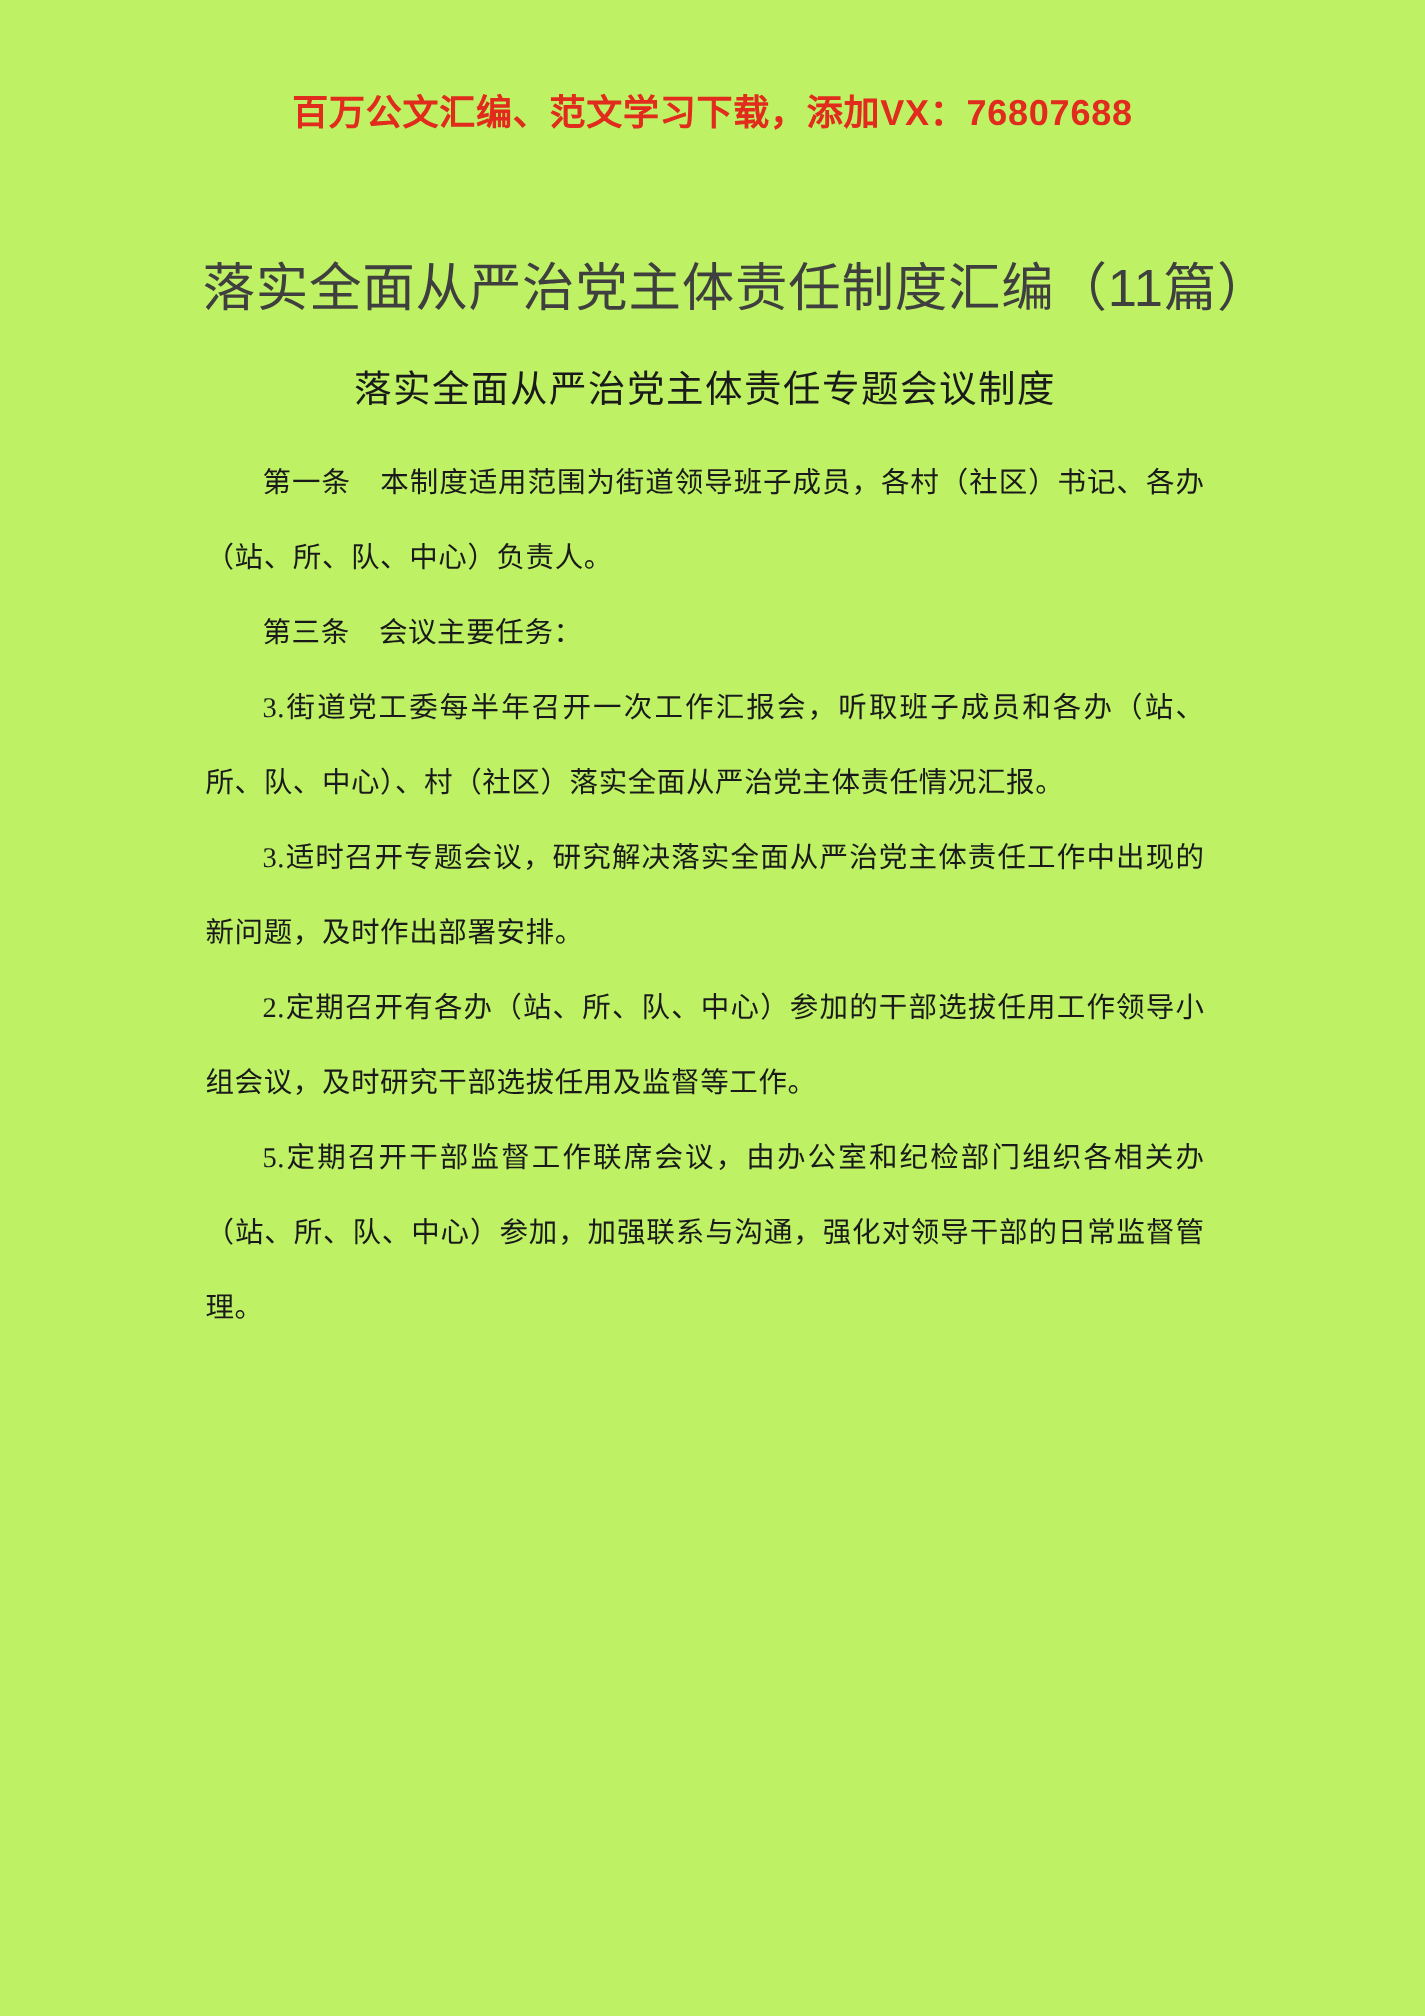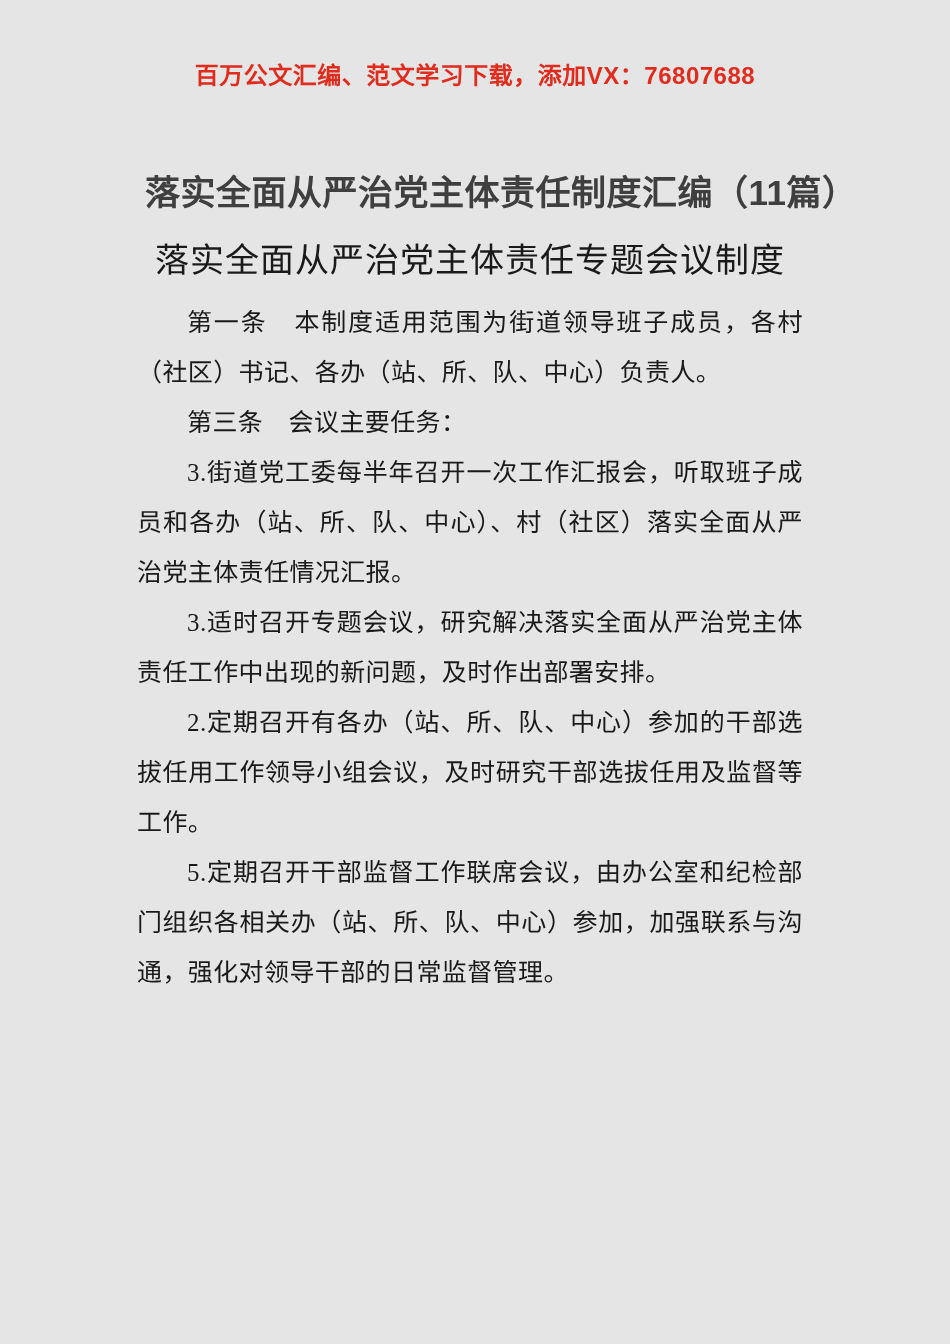--- a/index.html
+++ b/index.html
@@ -6,21 +6,21 @@
   html, body {
     margin: 0;
     padding: 0;
     background: #ffffff;
   }
 
   .page {
     position: relative;
     width: 950px;
     height: 1344px;
-    background: #e5e5e5;
+    background: #bef264;
     overflow: hidden;
     box-sizing: border-box;
   }
 
   
   .promo-header {
     position: absolute;
     top: 62px;
     left: 0;
     width: 950px;
@@ -31,54 +31,54 @@
     letter-spacing: 0.5px;
     color: #e02b1d;
     white-space: nowrap;
     line-height: 1.2;
   }
 
   
   .doc-title {
     position: absolute;
     top: 146px;
-    left: 145px;
+    left: 135px;
     width: 700px;
     font-family: "Liberation Sans", "DejaVu Sans", sans-serif;
     font-size: 35px;
-    font-weight: 700;
+    font-weight: 400;
     color: #3f3f3f;
     letter-spacing: 0.5px;
     line-height: 1.35;
     text-align: right;
     white-space: nowrap;
   }
 
   
   .doc-body {
     position: absolute;
     top: 236px;
     left: 137px;
     width: 666px;
   }
 
   .section-heading {
     font-family: "Liberation Serif", "DejaVu Serif", serif;
-    font-size: 34px;
+    font-size: 25px;
     font-weight: 400;
     color: #1a1a1a;
     text-align: center;
     line-height: 50px;
     letter-spacing: 1px;
     margin: 0 0 12px 0;
   }
 
   .para {
     font-family: "Liberation Serif", "DejaVu Serif", serif;
-    font-size: 25px;
+    font-size: 19px;
     font-weight: 400;
     color: #1a1a1a;
     line-height: 50px;
     letter-spacing: 0.4px;
     text-align: justify;
     text-align-last: left;
     text-justify: inter-character;
     margin: 0;
     text-indent: 2em;
   }

